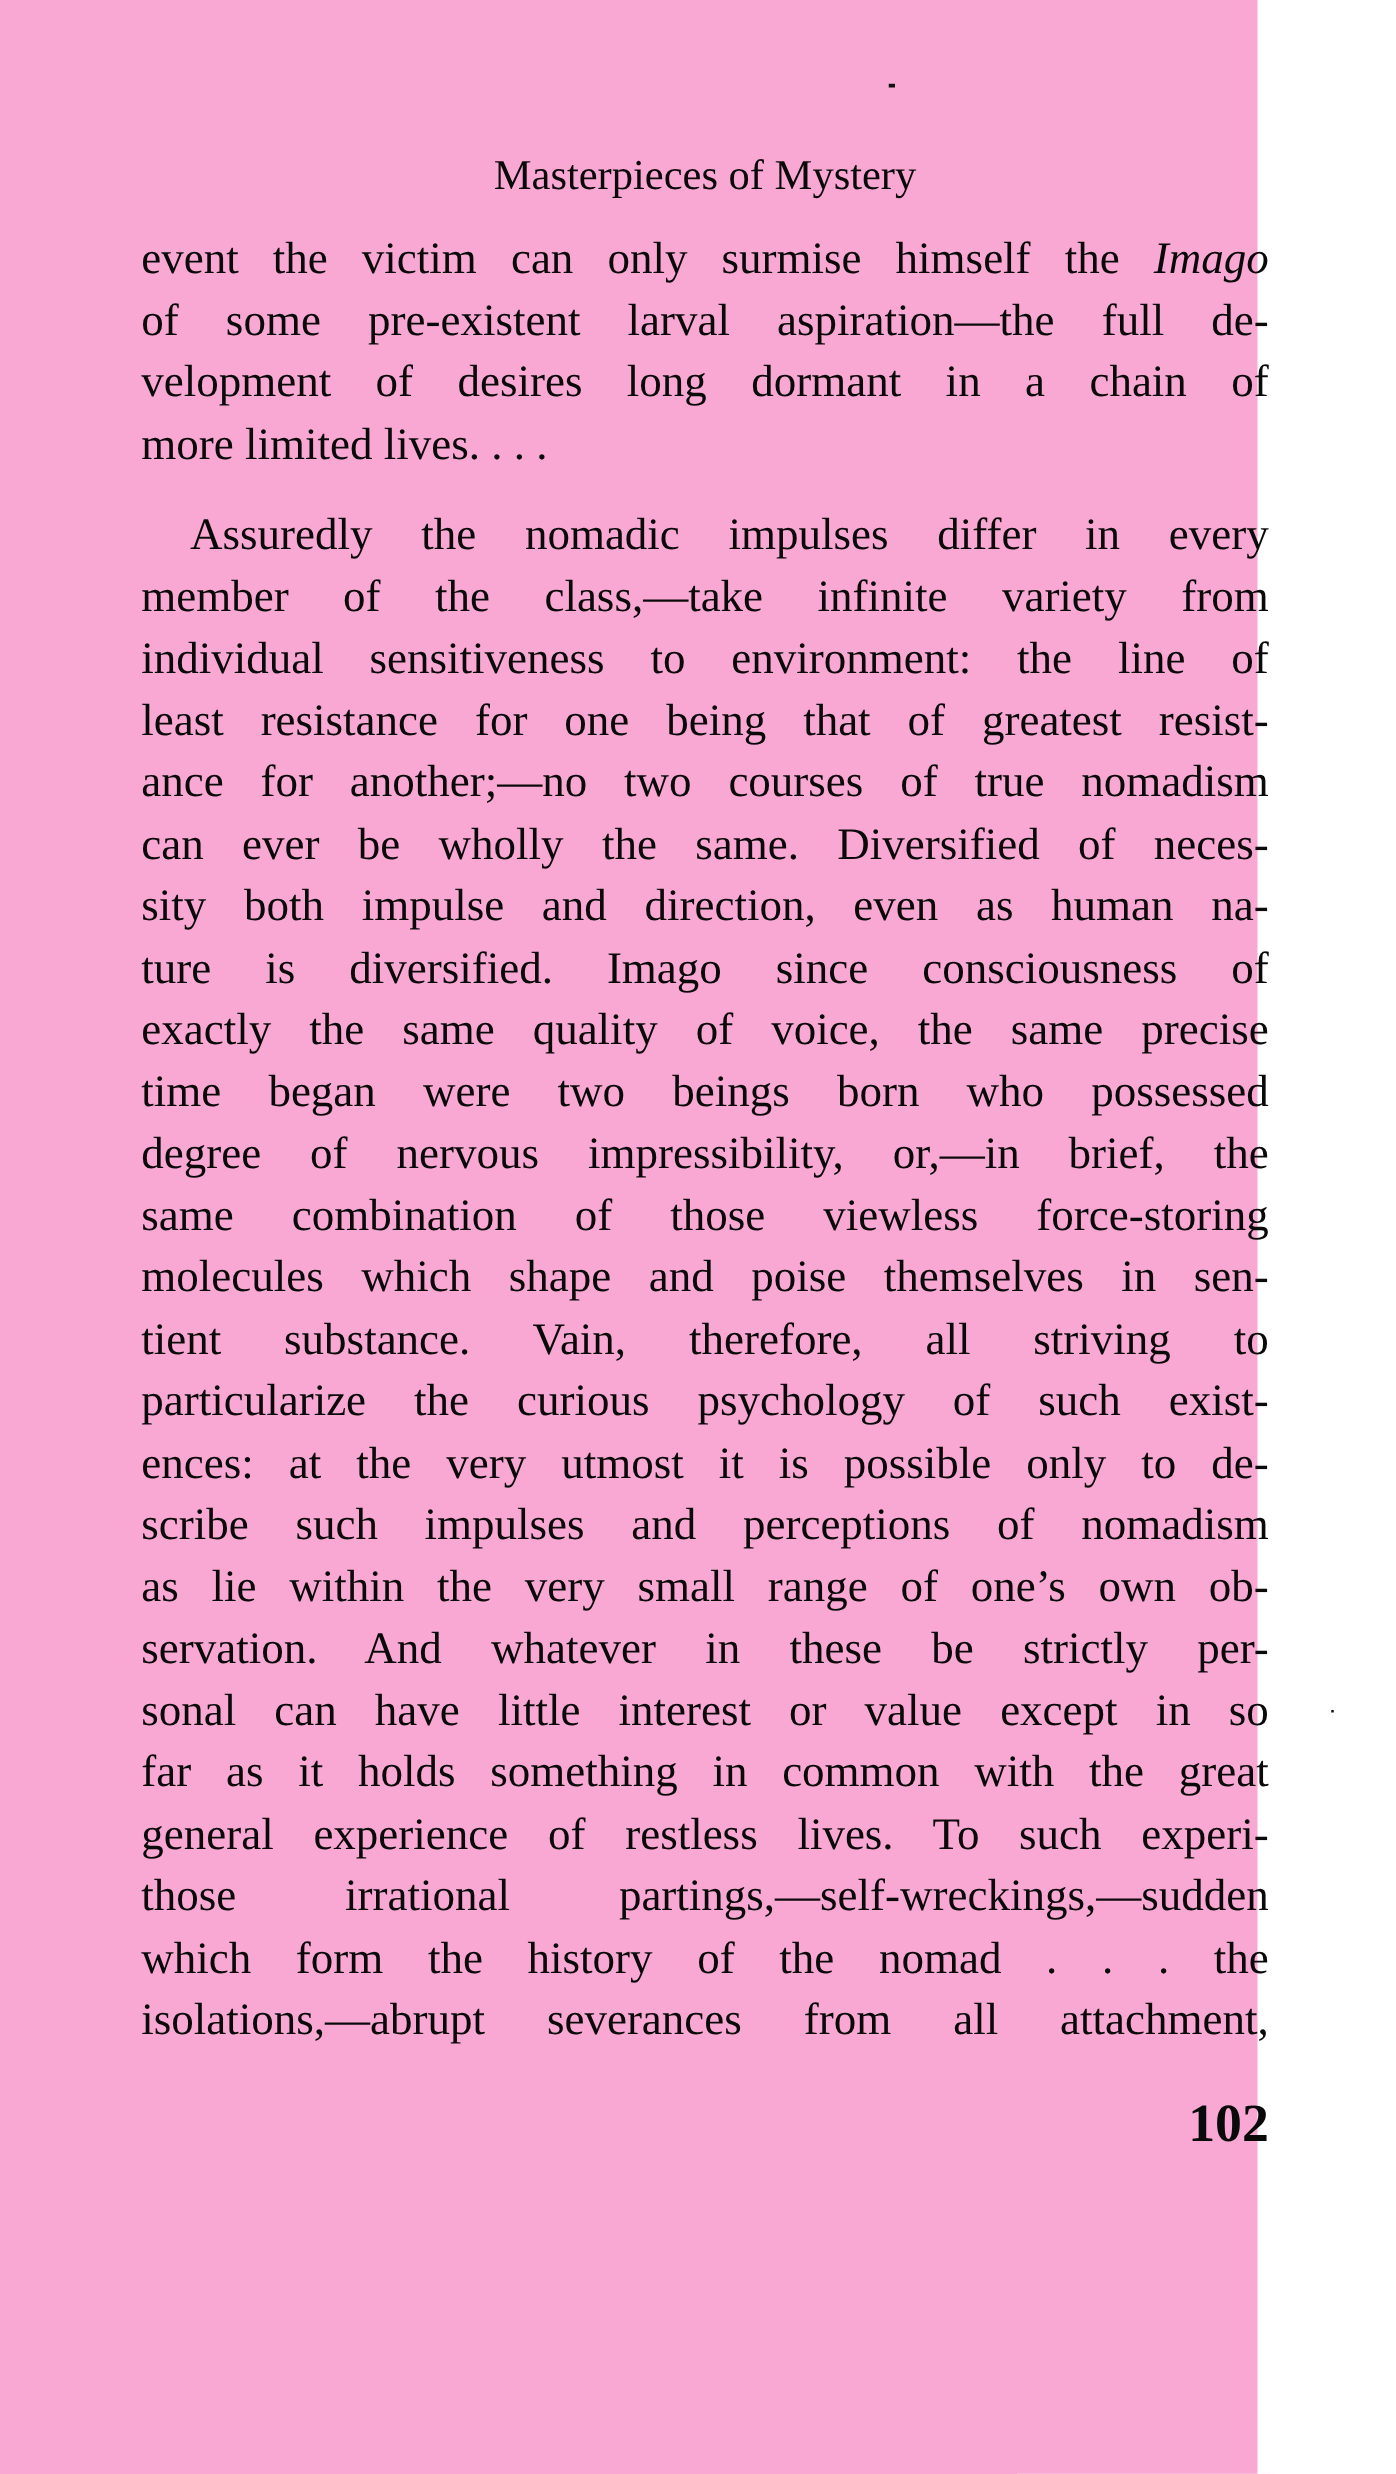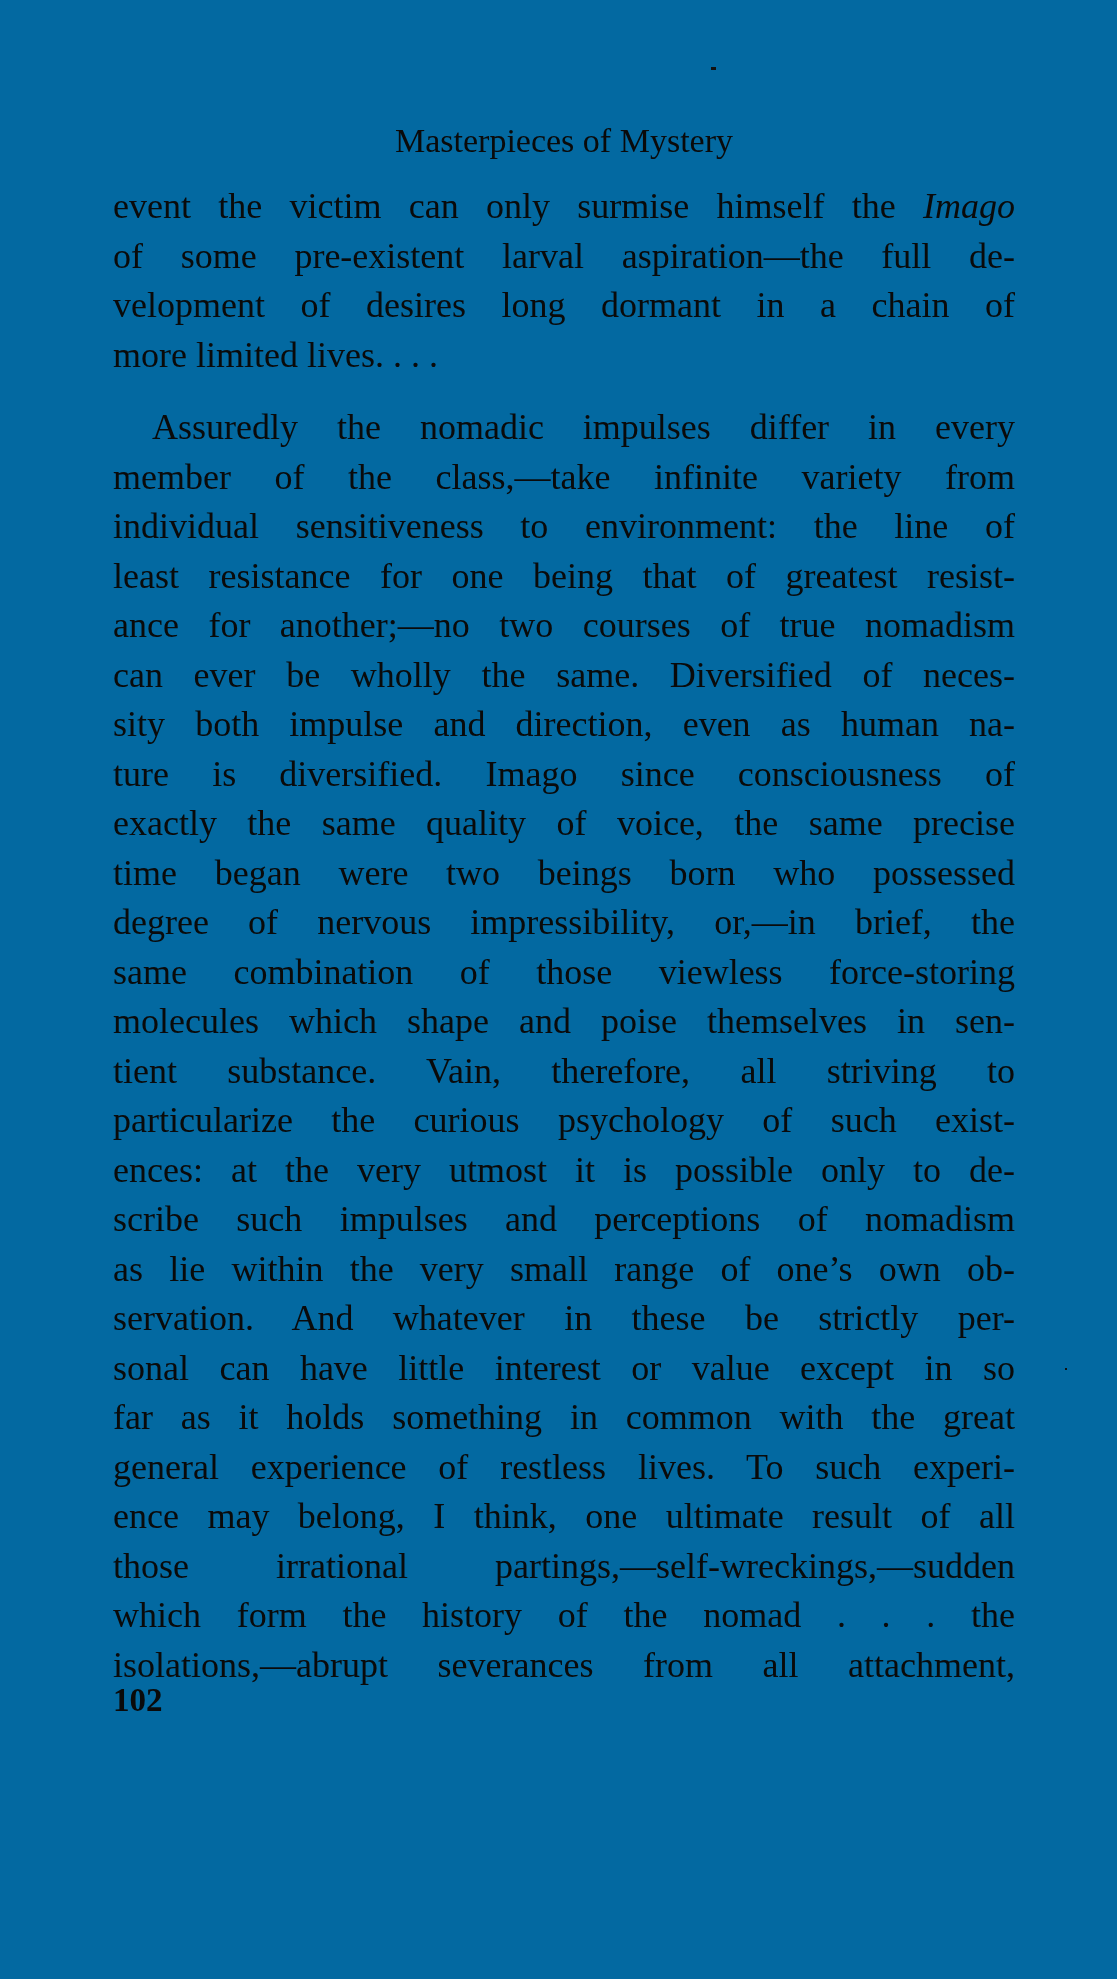--- a/index.html
+++ b/index.html
@@ -1,37 +1,37 @@
 <!DOCTYPE html>
 <html><head>
 <meta charset="utf-8">
 <style>
   html, body { margin: 0; padding: 0; background: #ffffff; }
   body { width: 1117px; height: 1979px; position: relative; overflow: hidden; color: #0a0a0a; }
-  .page { position: absolute; left: 0; top: 0; width: 1117px; height: 1979px; background: #0369a1; }
+  .page { position: absolute; left: 0; top: 0; width: 1006px; height: 1979px; background: #f9a8d4; }
   .running-head {
     position: absolute; left: 113px; width: 902px; top: 121px;
     font-family: "Liberation Serif", "DejaVu Serif", serif;
     font-size: 34px; line-height: 40px; text-align: center; white-space: nowrap;
   }
   .body-text { position: absolute; left: 113px; top: 182px; width: 902px; }
   .line {
     display: block; width: 902px; height: 49.5px;
     font-family: "Liberation Serif", "DejaVu Serif", serif;
     font-size: 36px; line-height: 49.5px;
     white-space: nowrap; text-align: justify; text-align-last: justify;
     box-sizing: border-box;
   }
   .line.indent { padding-left: 39px; margin-top: 23px; }
   .line.last { text-align-last: left; }
   .line em { font-style: italic; }
   .folio {
     position: absolute; left: 113px; width: 902px; top: 1680px;
     font-family: "Liberation Serif", "DejaVu Serif", serif;
-    font-size: 33px; line-height: 40px; text-align: left; font-weight: bold;
+    font-size: 43px; line-height: 40px; text-align: right; font-weight: bold;
   }
   .speck { position: absolute; background: #111; }
 </style>
 </head>
 <body>
 
 <div class="page">
 
   <div class="speck" style="left:711px;top:67px;width:5px;height:3px;"></div>
   <div class="speck" style="left:1065px;top:1368px;width:2px;height:2px;"></div>
@@ -60,20 +60,19 @@
     <span class="line">molecules which shape and poise themselves in sen-</span>
     <span class="line">tient substance. Vain, therefore, all striving to</span>
     <span class="line">particularize the curious psychology of such exist-</span>
     <span class="line">ences: at the very utmost it is possible only to de-</span>
     <span class="line">scribe such impulses and perceptions of nomadism</span>
     <span class="line">as lie within the very small range of one’s own ob-</span>
     <span class="line">servation. And whatever in these be strictly per-</span>
     <span class="line">sonal can have little interest or value except in so</span>
     <span class="line">far as it holds something in common with the great</span>
     <span class="line">general experience of restless lives. To such experi-</span>
-    <span class="line">ence may belong, I think, one ultimate result of all</span>
     <span class="line">those irrational partings,—self-wreckings,—sudden</span>
     <span class="line">which form the history of the nomad . . . the</span>
     <span class="line">isolations,—abrupt severances from all attachment,</span>
   </div>
 
   <div class="folio">102</div>
 </div>
 
 </body></html>

